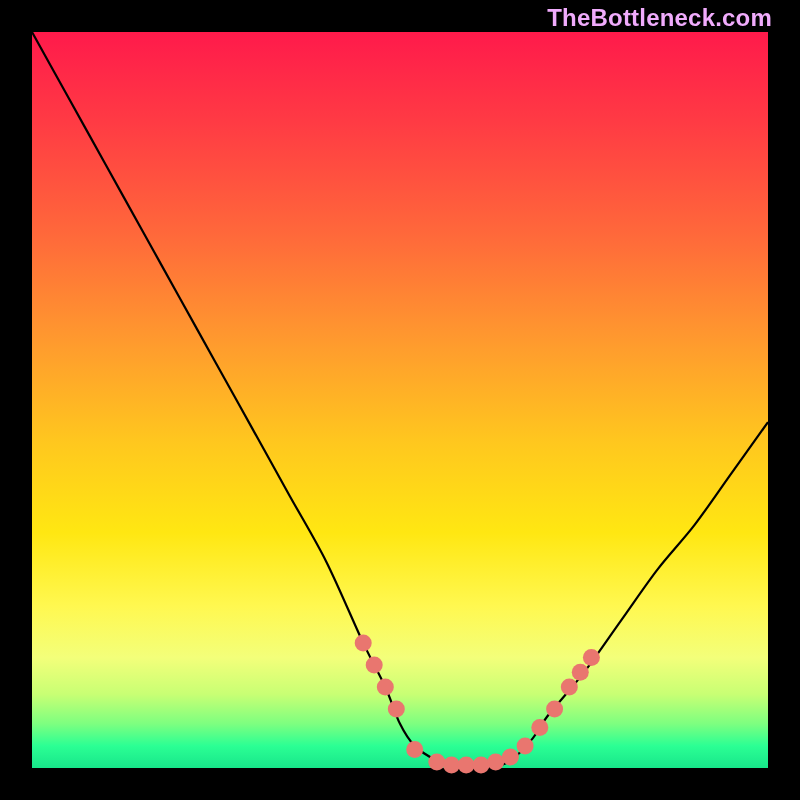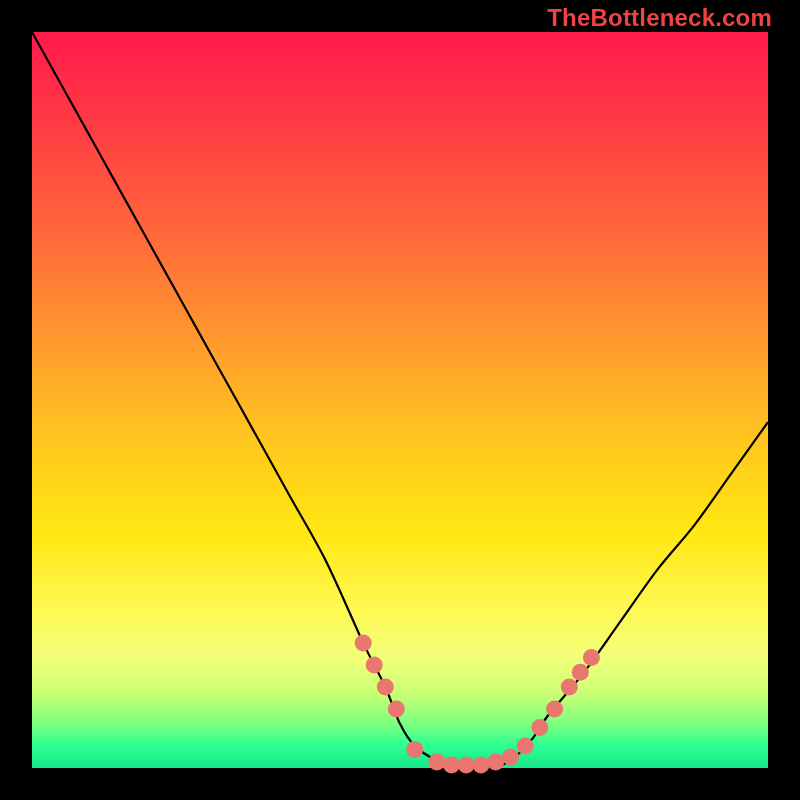--- a/index.html
+++ b/index.html
@@ -41,21 +41,21 @@
       #17e68a 100%
     );
   }
   .watermark {
     position: absolute;
     top: 4px;
     right: 28px;
     font-family: Arial, Helvetica, sans-serif;
     font-size: 24px;
     font-weight: bold;
-    color: #ef4444;
+    color: #f0abfc;
     letter-spacing: 0.2px;
   }
   svg.curve {
     position: absolute;
     left: 0;
     top: 0;
     width: 736px;
     height: 736px;
     overflow: visible;
   }

